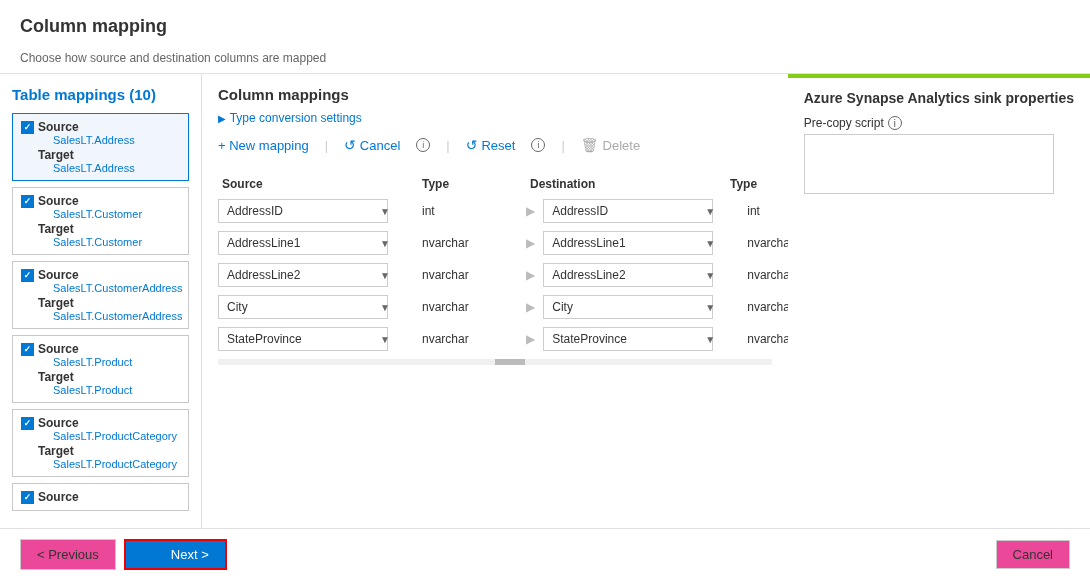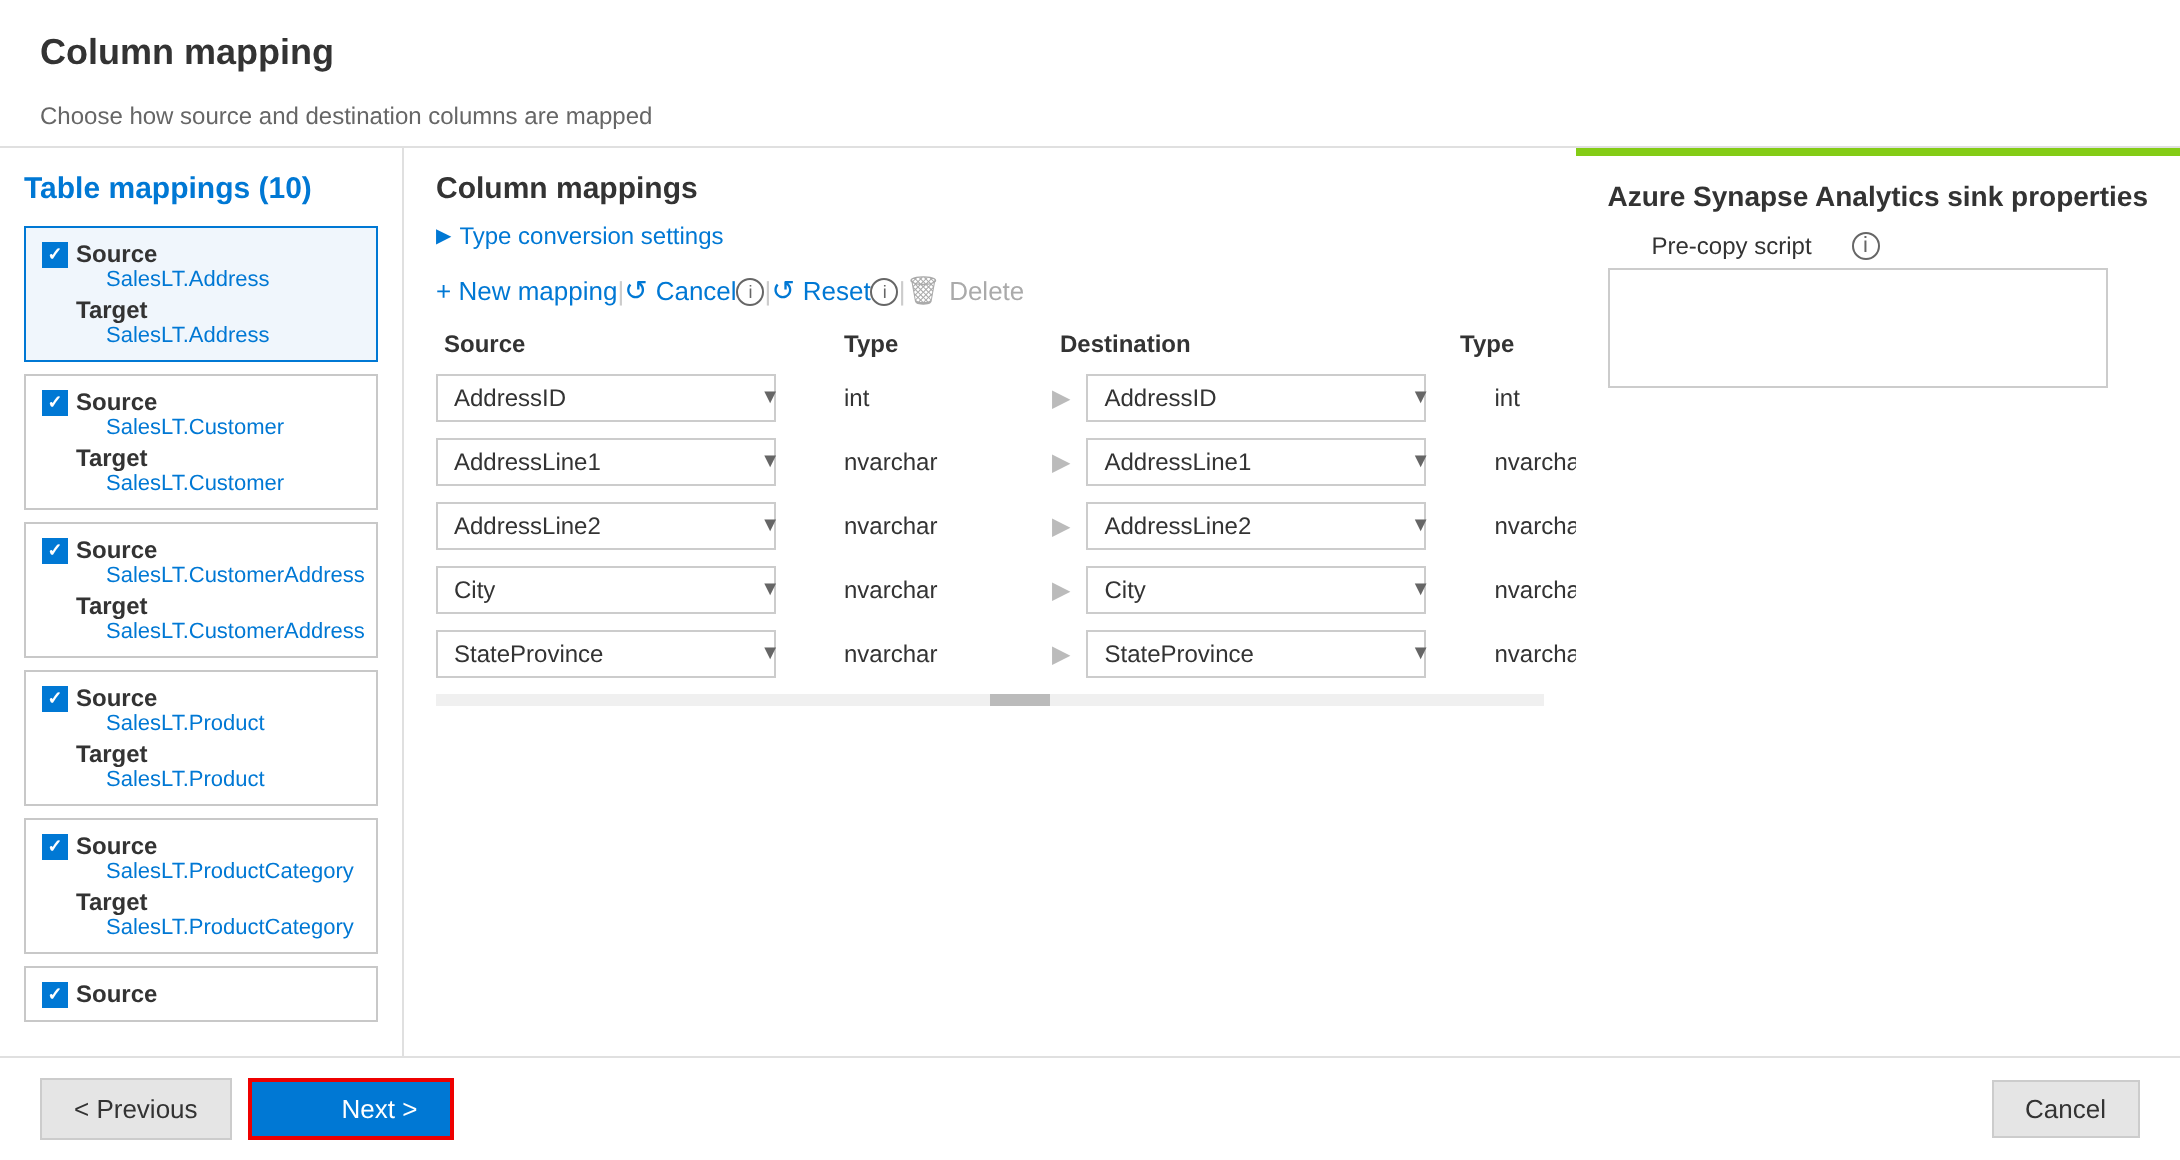--- a/index.html
+++ b/index.html
@@ -24,21 +24,21 @@
     .table-item-label { font-size: 12px; color: #333; margin-left: 17px; font-weight: 600; margin-top: 2px; }
 
     
     .right-content { flex: 1; display: flex; flex-direction: row; overflow: hidden; }
     .column-mappings-area { flex: 1; overflow-y: auto; padding: 12px 16px; }
     .section-title { font-size: 15px; font-weight: 600; color: #333; margin-bottom: 8px; }
 
     .type-conversion { display: flex; align-items: center; gap: 4px; color: #0078d4; font-size: 12px; cursor: pointer; margin-bottom: 12px; }
     .type-conversion .arrow { font-size: 10px; }
 
-    .toolbar { display: flex; align-items: flex-end; padding-bottom: 8px; }
+    .toolbar { display: flex; align-items: center; gap: 16px; margin-bottom: 12px; padding-bottom: 8px; }
     .toolbar-btn { display: flex; align-items: center; gap: 4px; color: #0078d4; font-size: 13px; cursor: pointer; background: none; border: none; padding: 0; }
     .toolbar-btn.disabled { color: #aaa; cursor: default; }
     .toolbar-btn .icon { font-size: 14px; }
 
     .mapping-table { width: 100%; }
     .mapping-header { display: grid; grid-template-columns: 200px 100px 1fr 200px 100px; gap: 0; font-weight: 600; font-size: 12px; color: #333; padding: 4px 0 8px; }
     .mapping-header .col { padding: 0 4px; }
     .mapping-header .col.dest { color: #333; }
 
     .mapping-row { display: grid; grid-template-columns: 200px 100px 1fr 200px 100px; align-items: center; margin-bottom: 8px; }
@@ -52,28 +52,28 @@
 
     .dest-select-wrap { position: relative; }
     .dest-select-wrap select { width: 170px; padding: 4px 24px 4px 8px; border: 1px solid #ccc; background: #fff; font-size: 12px; appearance: none; -webkit-appearance: none; color: #333; }
 
     .scrollbar-area { height: 6px; background: #f0f0f0; position: relative; margin: 4px 0; }
     .scrollbar-thumb { width: 30px; height: 6px; background: #bbb; position: absolute; left: 50%; }
 
     
     .sink-properties { padding: 12px 16px; border-top: 4px solid #84cc16; }
     .sink-title { font-size: 14px; font-weight: 600; margin-bottom: 10px; color: #333; }
-    .form-label { font-size: 12px; display: flex; align-items: center; gap: 20px; margin-bottom: 4px; color: #333; margin-left: 22px; }
+    .form-label { font-size: 12px; display: flex; align-items: center; gap: 4px; margin-bottom: 4px; color: #333; }
     .form-label .info-icon { color: #666; font-size: 11px; cursor: pointer; }
     .pre-copy-input { width: 250px; height: 60px; border: 1px solid #ccc; resize: none; font-size: 12px; padding: 4px; font-family: inherit; }
 
     
     .footer { padding: 10px 20px; border-top: 1px solid #e0e0e0; display: flex; align-items: center; justify-content: space-between; background: #fff; }
     .footer-left { display: flex; gap: 8px; }
-    .btn { padding: 6px 16px; font-size: 13px; cursor: pointer; border: 1px solid #ccc; background: #e5e5e5; color: #333; }
+    .btn { padding: 6px 16px; font-size: 13px; cursor: pointer; border: 1px solid #ccc; background: #ec4899; color: #333; }
     .btn-primary { background: #0078d4; color: white; border: 2px solid #e00; padding-left: 45px; }
     .btn-cancel { border: 1px solid #ccc; }
 
     .info-circle { display: inline-flex; align-items: center; justify-content: center; width: 14px; height: 14px; border: 1px solid #666; border-radius: 50%; font-size: 9px; color: #666; cursor: pointer; }
   </style>
 </head>
 <body>
 
 <div class="page-header">
   <div class="page-title">Column mapping</div>

